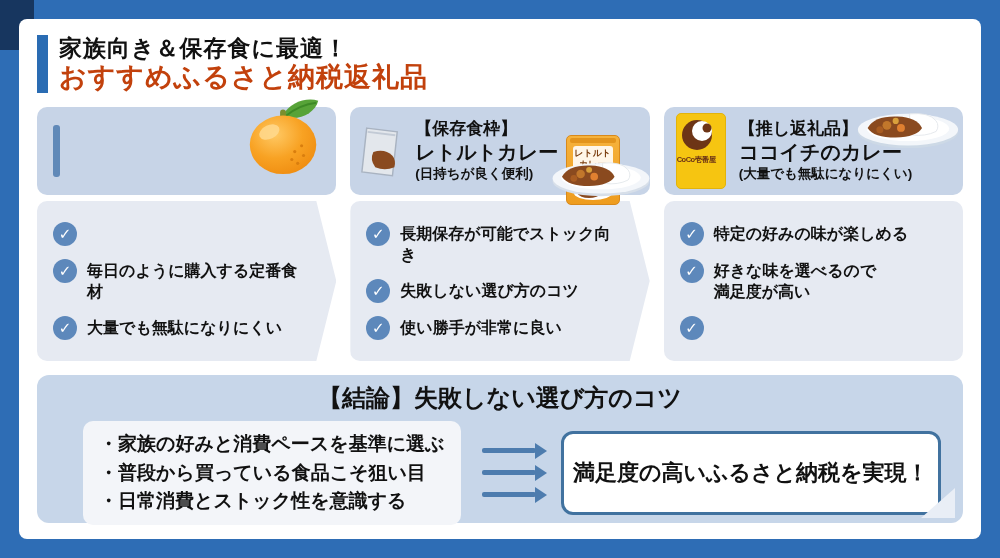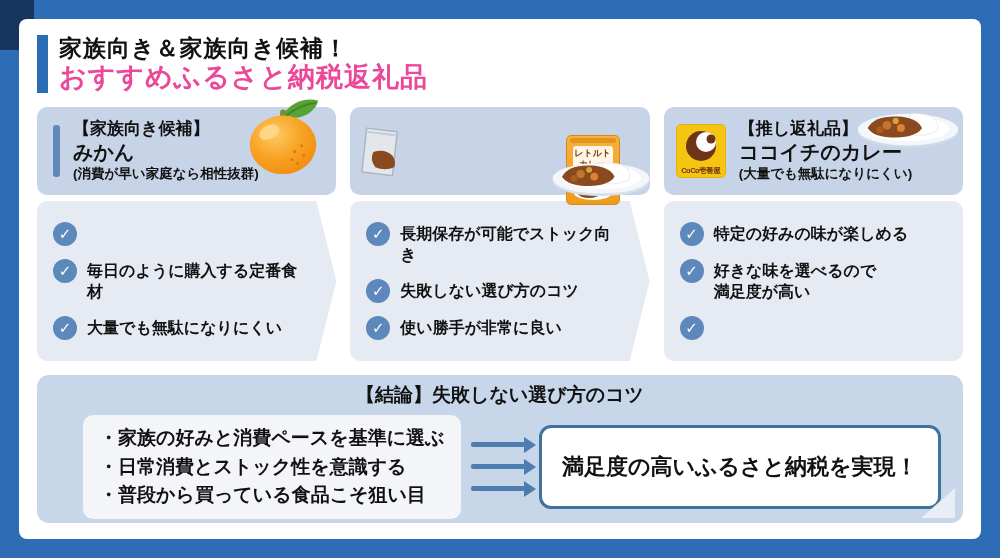--- a/index.html
+++ b/index.html
@@ -13,21 +13,21 @@
   .corner-navy { position:absolute; left:0; top:0; width:34px; height:50px; background:#17365f; }
   .sheet {
     position:absolute; inset:19px; background:#ffffff; border-radius:8px;
     padding:12px 18px 14px 18px;
   }
 
   
   .title-block { display:flex; align-items:center; height:62px; margin-top:2px; }
   .title-accent { width:11px; height:58px; background:#2a6cb3; margin-right:11px; flex:none; }
   .title-sub  { font-size:23px; font-weight:900; line-height:1.18; letter-spacing:1px; }
-  .title-main { font-size:27px; font-weight:900; line-height:1.18; letter-spacing:1px; color:#ec4899; }
+  .title-main { font-size:27px; font-weight:900; line-height:1.18; letter-spacing:1px; color:#c2410c; }
 
   
   .columns { display:flex; gap:14px; margin-top:12px; }
   .col { flex:1; position:relative; }
   .col-header {
     position:relative; height:88px; background:#c7d4e7; border-radius:10px;
     display:flex; align-items:center;
   }
   .header-accent { width:7px; height:52px; background:#6089b8; border-radius:3px; margin-left:16px; flex:none; }
   .header-text { margin-left:13px; position:relative; z-index:2; }
@@ -63,34 +63,34 @@
   }
   .package .crimp { position:absolute; top:2px; left:3px; right:3px; height:5px; background:#e3941c; border-radius:2px; }
   .package .label {
     position:absolute; top:10px; left:6px; right:6px; height:28px; background:#fff6e8;
     border-radius:3px; color:#7c4012; font-size:9px; font-weight:800; text-align:center;
     line-height:1.25; white-space:pre-line; padding-top:2px;
   }
   .package .mini-curry { position:absolute; bottom:3px; left:5px; width:42px; height:20px; }
   .plate-front { position:absolute; right:0; bottom:0; width:102px; height:56px; }
   .coco-logo {
-    flex:none; margin-left:12px; width:50px; height:54px; background:#f6c511;
+    flex:none; margin-left:12px; width:50px; height:76px; background:#f6c511;
     border:1px solid #e2b30a; border-radius:5px; position:relative;
-    display:flex; flex-direction:column; align-items:center; padding-top:4px; z-index:2;
+    display:flex; flex-direction:column; padding-top:4px; z-index:2;
   }
   .coco-text { font-size:7.5px; font-weight:900; color:#6d3516; margin-top:1px; letter-spacing:-0.5px; white-space:nowrap; }
   .plate-top { position:absolute; right:2px; top:-16px; width:106px; height:58px; z-index:1; }
 
   
   .conclusion {
     position:relative; margin-top:14px; height:148px; background:#c7d6e9; border-radius:12px;
     padding-top:7px;
   }
-  .conclusion-title { text-align:center; font-size:19px; font-weight:800; }
-  .conclusion-row { display:flex; align-items:center; margin:7px 22px 0 46px; gap:10px; }
+  .conclusion-title { text-align:center; font-size:24px; font-weight:800; }
+  .conclusion-row { display:flex; align-items:center; margin:7px 22px 0 46px; gap:21px; }
   .bullets-box {
     background:#f3f5f9; border-radius:10px; padding:9px 16px;
     font-size:19px; font-weight:800; line-height:1.5;
   }
   .bullet-line { white-space:nowrap; }
   .arrows { display:flex; flex-direction:column; gap:17px; flex:none; margin-right:4px; }
   .arrow { position:relative; width:54px; height:5px; background:#4d7cae; border-radius:2px; }
   .arrow::after {
     content:""; position:absolute; right:-11px; top:-5.5px;
     border-left:12px solid #4d7cae; border-top:8px solid transparent; border-bottom:8px solid transparent;
@@ -110,35 +110,30 @@
 <body>
 
 <div class="canvas">
   <div class="corner-navy"></div>
 
   <div class="sheet">
 
     <header class="title-block">
       <div class="title-accent"></div>
       <div>
-        <div class="title-sub">家族向き＆家族向き候補！</div>
+        <div class="title-sub">家族向き＆保存食に最適！</div>
         <div class="title-main">おすすめふるさと納税返礼品</div>
       </div>
     </header>
 
     <div class="columns">
 
       <section class="col">
         <div class="col-header">
           <div class="header-accent"></div>
-          <div class="header-text">
-            <div class="h-tag">【家族向き候補】</div>
-            <div class="h-name">みかん</div>
-            <div class="h-note">(消費が早い家庭なら相性抜群)</div>
-          </div>
           <svg class="mikan" viewBox="0 0 90 90">
             <defs>
               <radialGradient id="gOr" cx="38%" cy="32%" r="75%">
                 <stop offset="0%" stop-color="#ffc964"></stop>
                 <stop offset="55%" stop-color="#f8a223"></stop>
                 <stop offset="100%" stop-color="#ef8c10"></stop>
               </radialGradient>
             </defs>
             <path d="M44,25 C50,12 68,6 80,10 C77,22 62,30 48,27 Z" fill="#57a338"></path>
             <path d="M46,26 C56,18 68,13 78,12" stroke="#3d8a26" stroke-width="2" fill="none"></path>
@@ -169,20 +164,25 @@
         </div>
       </section>
 
       <section class="col">
         <div class="col-header">
           <svg class="pouch" viewBox="0 0 44 58">
             <path d="M7,5 L39,9 L34,55 L2,51 Z" fill="#e3e7ec" stroke="#a9b3c1" stroke-width="1.5"></path>
             <path d="M8,9 L37,12.5" stroke="#c2cad5" stroke-width="2"></path>
             <path d="M14,30 q12,-4 20,4 q4,5 2,12 q-10,4 -20,0 q-6,-8 -2,-16 Z" fill="#8a4a1f"></path>
           </svg>
+          <div class="header-text">
+            <div class="h-tag">【保存食枠】</div>
+            <div class="h-name">レトルトカレー</div>
+            <div class="h-note">(日持ちが良く便利)</div>
+          </div>
           <div class="pkg-group">
             <div class="package">
               <div class="crimp"></div>
               <div class="label">レトルト
 カレー</div>
               <svg class="mini-curry" viewBox="0 0 42 20">
                 <ellipse cx="21" cy="12" rx="19" ry="7" fill="#ffffff"></ellipse>
                 <path d="M5,12 q6,-7 16,-6 q8,1 10,6 q-6,5 -14,5 q-9,0 -12,-5 Z" fill="#8a4a1f"></path>
                 <circle cx="14" cy="11" r="2.2" fill="#c1772b"></circle>
                 <circle cx="22" cy="12" r="2" fill="#e08030"></circle>
@@ -259,22 +259,22 @@
           </div>
         </div>
       </section>
     </div>
 
     <div class="conclusion">
       <div class="conclusion-title">【結論】失敗しない選び方のコツ</div>
       <div class="conclusion-row">
         <div class="bullets-box">
           <div class="bullet-line">・家族の好みと消費ペースを基準に選ぶ</div>
+          <div class="bullet-line">・普段から買っている食品こそ狙い目</div>
           <div class="bullet-line">・日常消費とストック性を意識する</div>
-          <div class="bullet-line">・普段から買っている食品こそ狙い目</div>
         </div>
         <div class="arrows">
           <div class="arrow"></div>
           <div class="arrow"></div>
           <div class="arrow"></div>
         </div>
         <div class="result-box">満足度の高いふるさと納税を実現！</div>
       </div>
       <div class="fold"></div>
     </div>

